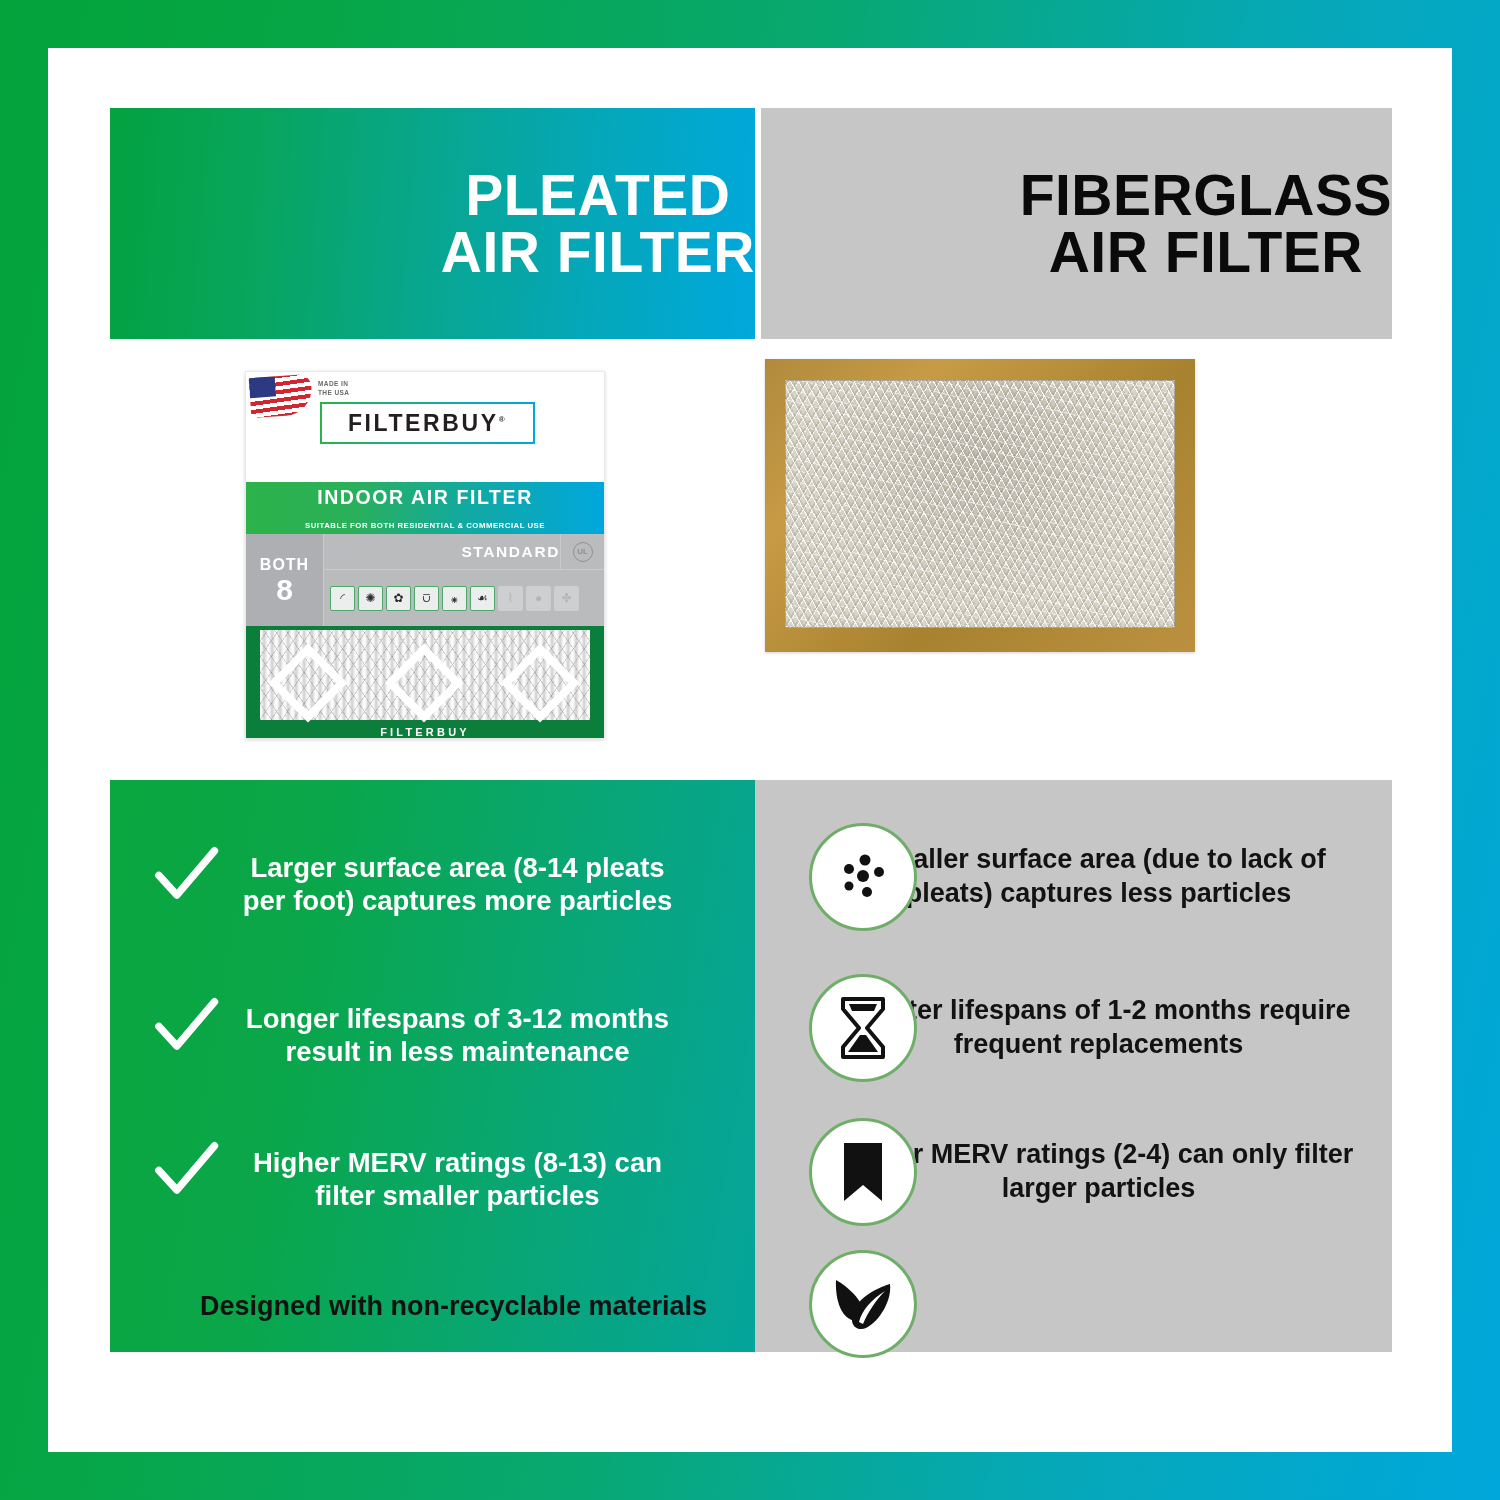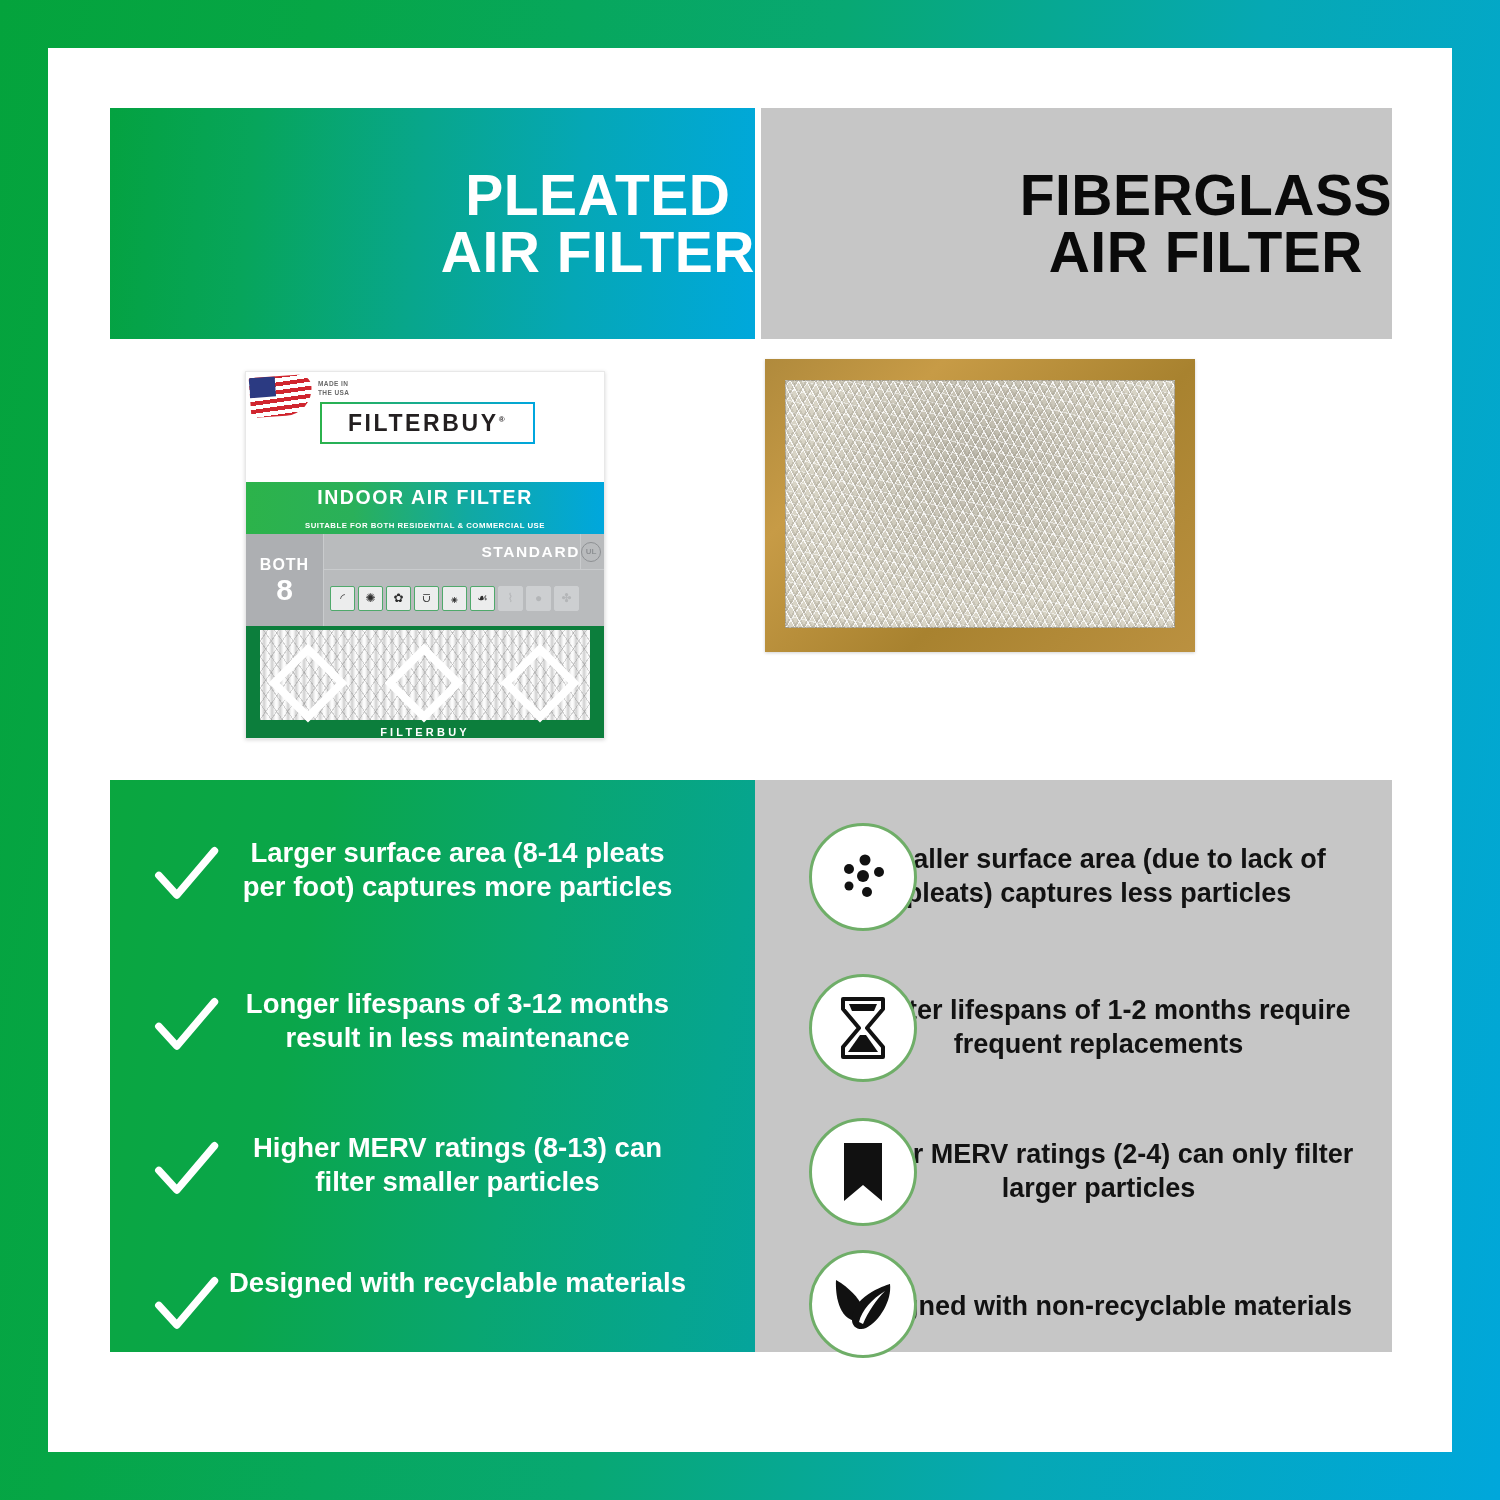--- a/index.html
+++ b/index.html
@@ -141,22 +141,22 @@
   #fb-std {
     height: 36px;
     display: flex; align-items: center;
     border-bottom: 1.5px solid #c9cbcd;
   }
   #fb-std-label {
     flex: 1; text-align: right;
     font-size: 15.5px; font-weight: 700; color: #ffffff; letter-spacing: 1.6px;
   }
   #fb-ul {
-    width: 24px; height: 100%;
-    display: flex; align-items: center; 
+    width: 44px; height: 100%;
+    display: flex; align-items: center; justify-content: center;
     border-left: 1.5px solid #c9cbcd;
   }
   #fb-ul .ulmark {
     width: 20px; height: 20px; border-radius: 50%;
     border: 1.6px solid #8e9194;
     display:flex;align-items:center;justify-content:center;
     font-size: 8px; font-weight: 800; color: #8e9194;
   }
   #fb-icons {
     flex: 1;
@@ -236,21 +236,21 @@
   }
   #cmp-right { width: 637px; background: #c6c6c6; }
 
   .row {
     position: absolute;
     left: 0; width: 100%;
     display: flex; align-items: center;
   }
   .row-left {
     width: 645px;
-    display: flex; align-items: flex-start;
+    display: flex; align-items: flex-end;
     padding-left: 34px; padding-right: 10px;
     color: #ffffff;
   }
   .row-right {
     width: 637px;
     display: flex; align-items: center;
     padding-left: 84px; padding-right: 34px;
     color: #121212;
   }
   .check {
@@ -440,28 +440,20 @@
         <div class="rtext">Lower MERV ratings (2-4) can only filter larger particles</div>
       </div>
     </div>
     <div class="medallion" style="top:338px;">
       <svg width="46" height="62" viewBox="0 0 46 62">
         <path d="M4 2 H42 V60 L23 44 L4 60 Z" fill="#111"></path>
       </svg>
     </div>
 
     <div class="row" style="top:462px;height:130px;">
-      <div class="row-left">
-        <div class="check">
-          <svg viewBox="0 0 100 100">
-              <path d="M18 48 L40 72 L86 18" fill="none" stroke="#ffffff" stroke-width="9" stroke-linecap="round" stroke-linejoin="round"></path>
-            </svg>
-        </div>
-        <div class="ltext">Designed with recyclable materials</div>
-      </div>
       <div class="row-right">
         <div class="rtext">Designed with non-recyclable materials</div>
       </div>
     </div>
     <div class="medallion" style="top:470px;">
       <svg width="66" height="60" viewBox="0 0 66 60">
         <path d="M6 6 C6 6 4 34 18 44 C28 51 38 46 38 46 C38 46 34 22 6 6 Z" fill="#111"></path>
         <path d="M60 10 C60 10 24 20 22 44 C21 54 30 57 36 54 C50 47 62 26 60 10 Z" fill="#111"></path>
         <path d="M55 17 C42 25 32 36 29 48 L33 50 C38 38 46 26 55 17 Z" fill="#ffffff"></path>
       </svg>

